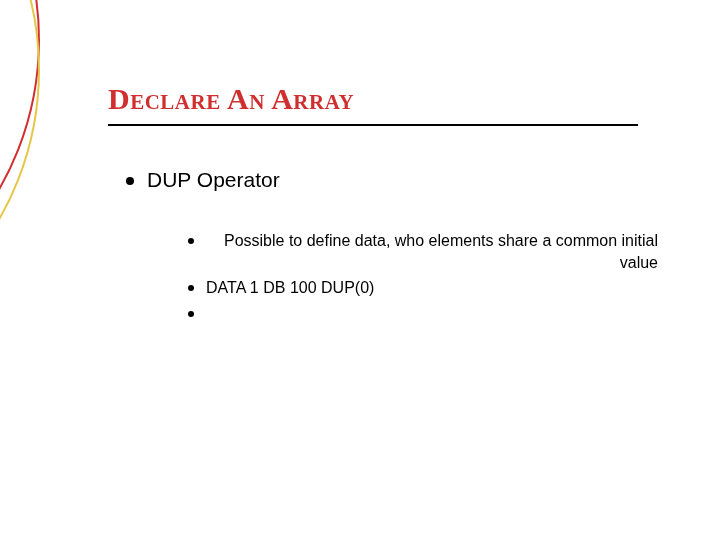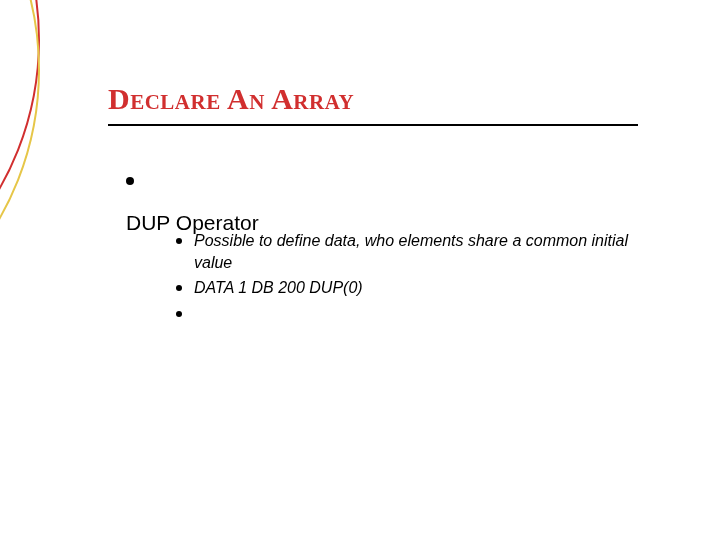--- a/index.html
+++ b/index.html
@@ -7,20 +7,21 @@
   body {
     background: #ffffff;
     font-family: Verdana, Geneva, sans-serif;
     position: relative;
   }
   .slide {
     width: 720px;
     height: 540px;
     position: relative;
     background: #ffffff;
+    text-align: right;
   }
   
   .arc-red {
     position: absolute;
     top: -260px;
     left: -560px;
     width: 600px;
     height: 600px;
     border: 2px solid #d12f2f;
     border-radius: 50%;
@@ -71,42 +72,40 @@
     width: 530px;
     height: 2px;
     background: #000;
   }
   .level1 {
     position: absolute;
     top: 168px;
     left: 126px;
     display: flex;
     align-items: flex-start;
-    gap: 26px;
-    flex-direction: column;
+    gap: 13px;
   }
   .bullet-dot {
     width: 8px;
     height: 8px;
     background: #000;
     border-radius: 50%;
     flex: 0 0 8px;
     margin-top: 9px;
   }
   .level1 .text {
     font-size: 21px;
     color: #000;
     font-family: Verdana, Geneva, sans-serif;
   }
   .level2 {
     position: absolute;
     top: 230px;
-    left: 176px;
+    left: 188px;
     width: 470px;
-    font-style: italic;
   }
   .level2 li {
     list-style: none;
     display: flex;
     align-items: flex-start;
     gap: 12px;
     margin-bottom: 4px;
   }
   .level2 .bullet-dot-sm {
     width: 6px;
@@ -141,20 +140,20 @@
     <span class="text">DUP Operator</span>
   </div>
 
   <ul class="level2">
     <li>
       <span class="bullet-dot-sm"></span>
       <span class="text">Possible to define data, who elements share a common initial value</span>
     </li>
     <li>
       <span class="bullet-dot-sm"></span>
-      <span class="text">DATA 1 DB 200 DUP(0)</span>
+      <span class="text">DATA 1 DB 100 DUP(0)</span>
     </li>
     <li>
       <span class="bullet-dot-sm"></span>
     </li>
   </ul>
 
 </div>
 
 </body></html>

